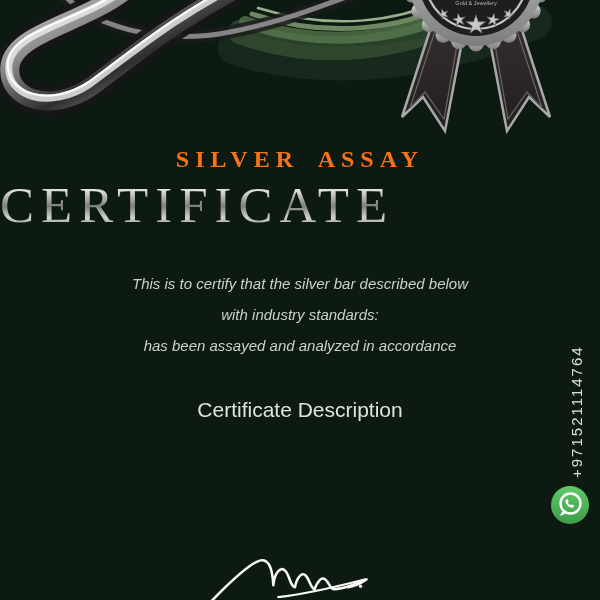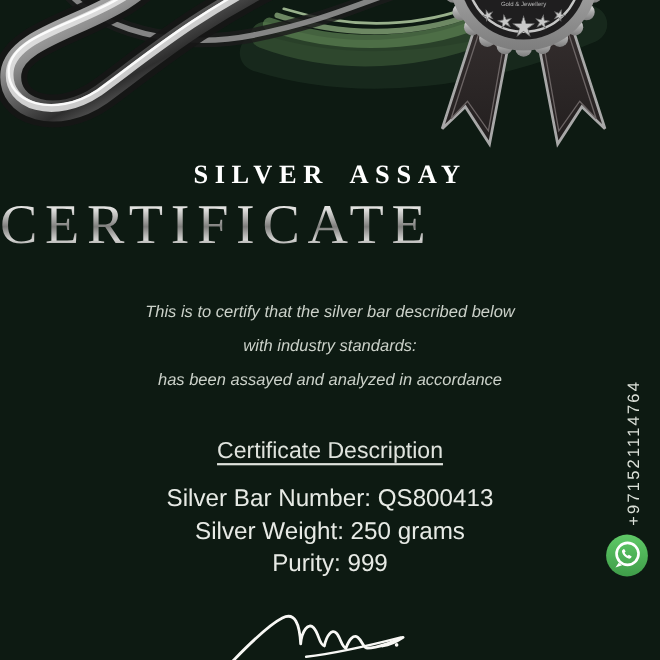--- a/index.html
+++ b/index.html
@@ -8,34 +8,34 @@
   .page{position:relative;width:600px;height:600px;background:#0d1a12;overflow:hidden;}
 
   
   .swirl{position:absolute;left:-10px;top:-10px;pointer-events:none;}
   .medal{position:absolute;left:388px;top:-96px;pointer-events:none;}
   .signature{position:absolute;left:192px;top:546px;pointer-events:none;}
 
   
   .subtitle{position:absolute;left:0;top:146px;width:100%;text-align:center;
     font-family:"Liberation Serif",serif;font-weight:600;font-size:24px;
-    letter-spacing:6px;word-spacing:8px;color:#ffffff;}
+    letter-spacing:6px;word-spacing:8px;color:#f97316;}
   .title{position:absolute;left:0;top:176px;width:100%;
     font-family:"Liberation Serif",serif;font-weight:500;font-size:51px;
     letter-spacing:7px;color:#bdbdbb;
     background:linear-gradient(180deg,#f7f7f5 4%,#dcdcda 26%,#7e7e7c 52%,#d2d2d0 72%,#6f6f6d 96%);
     -webkit-background-clip:text;background-clip:text;-webkit-text-fill-color:transparent;}
 
   
   .intro{position:absolute;left:30px;top:268px;width:540px;text-align:center;
     font-style:italic;font-size:15px;line-height:31px;color:#cbd1c9;}
 
   
   .desc-heading{position:absolute;left:0;top:398px;width:100%;text-align:center;
-    font-size:21px;color:#dfe3dd;text-decoration:underline;
+    font-size:21px;color:#dfe3dd;
     text-underline-offset:5px;text-decoration-thickness:1.5px;}
   .desc-lines{position:absolute;left:0;top:438px;width:100%;text-align:center;
     font-size:22px;line-height:29.5px;color:#e7eae5;}
 
   
   .phone{position:absolute;right:15px;top:338px;height:148px;
     display:flex;align-items:center;justify-content:center;
     writing-mode:vertical-rl;transform:rotate(180deg);
     font-size:15px;letter-spacing:2px;color:#dce1d9;}
   .wa{position:absolute;left:549px;top:484px;}
@@ -134,25 +134,20 @@
   <div class="subtitle">SILVER ASSAY</div>
   <div class="title">CERTIFICATE</div>
 
   <div class="intro">
     <div>This is to certify that the silver bar described below</div>
     <div>with industry standards:</div>
     <div>has been assayed and analyzed in accordance</div>
   </div>
 
   <div class="desc-heading">Certificate Description</div>
-  <div class="desc-lines">
-    <div>Silver Bar Number: QS800413</div>
-    <div>Silver Weight: 250 grams</div>
-    <div>Purity: 999</div>
-  </div>
 
   <div class="phone">+971521114764</div>
 
   <svg class="wa" width="42" height="42" viewBox="0 0 42 42">
     <defs>
       <linearGradient id="waGrad" x1="0" y1="0" x2="0" y2="1">
         <stop offset="0" stop-color="#5fc967"></stop>
         <stop offset="1" stop-color="#3f9d49"></stop>
       </linearGradient>
     </defs>

